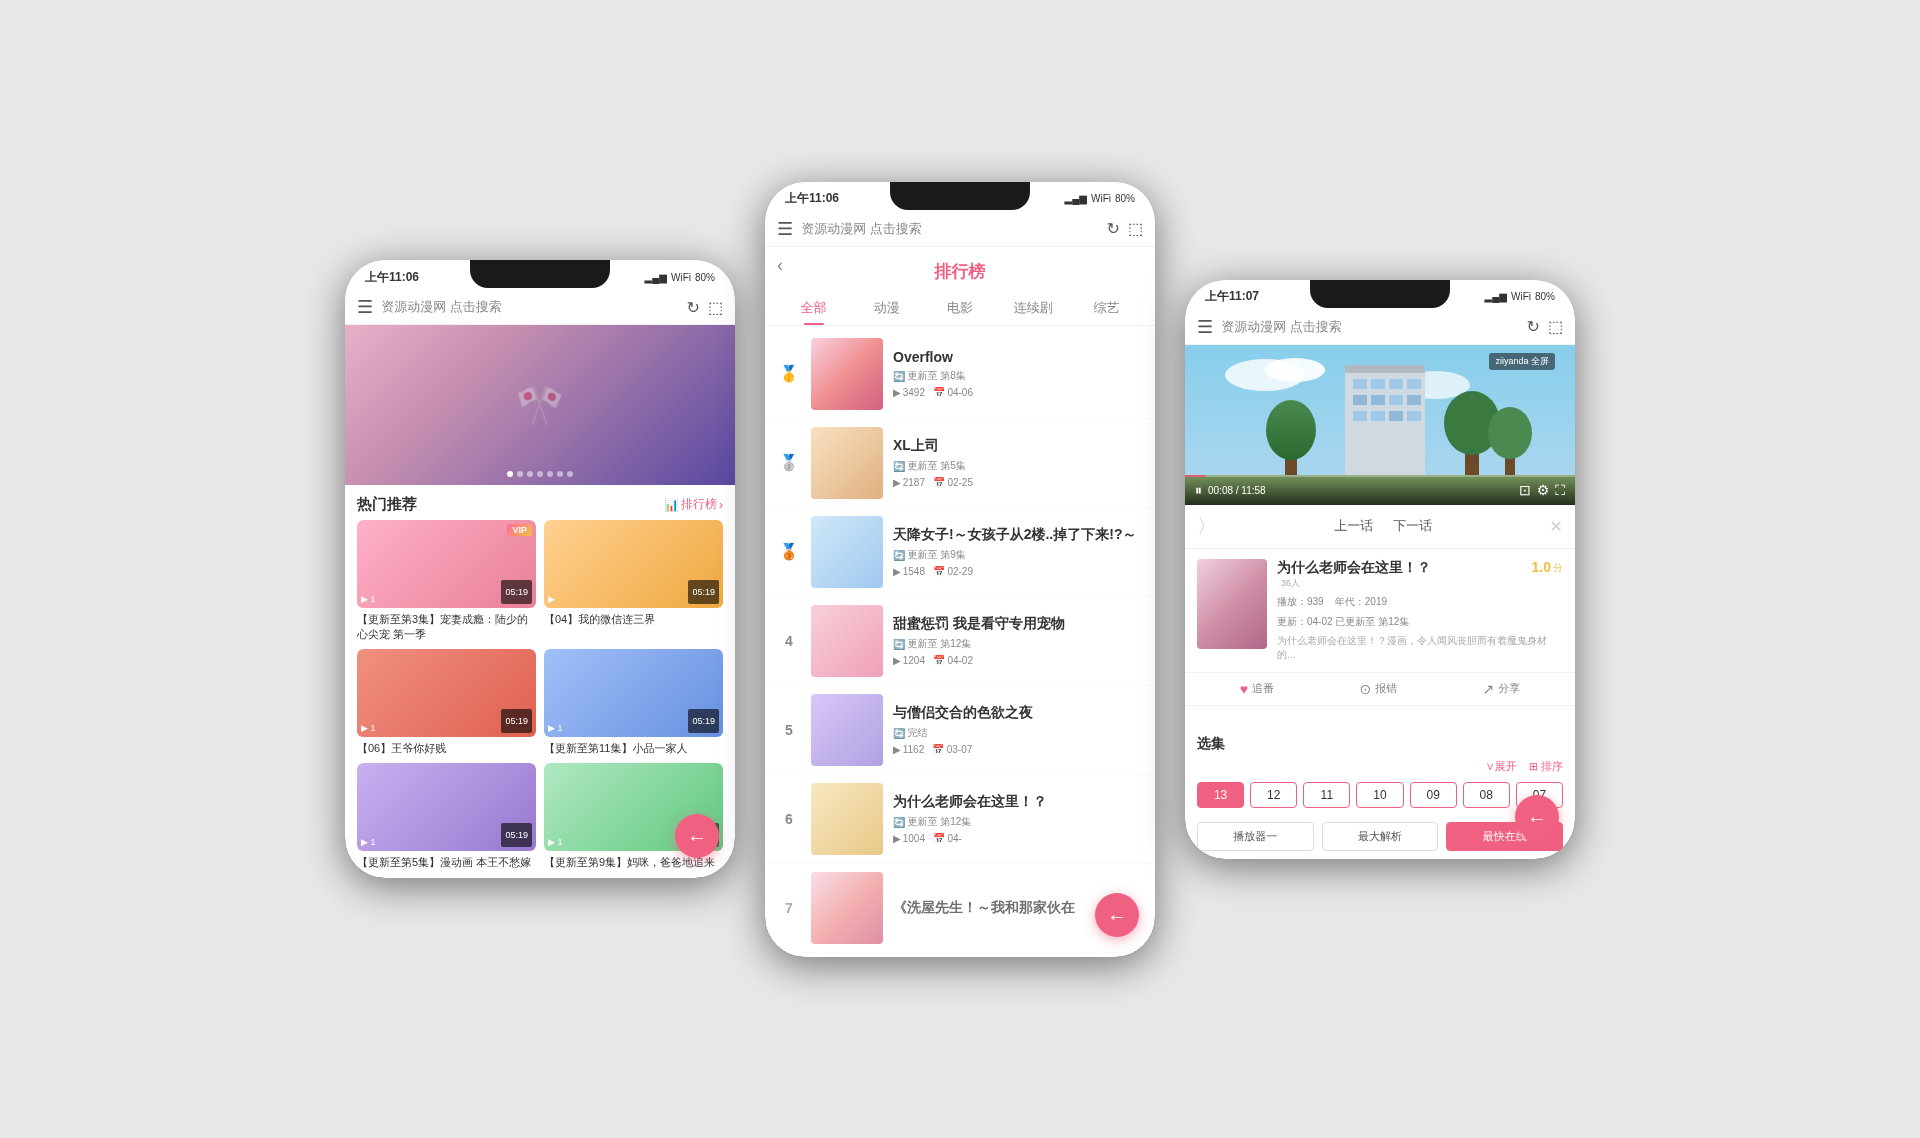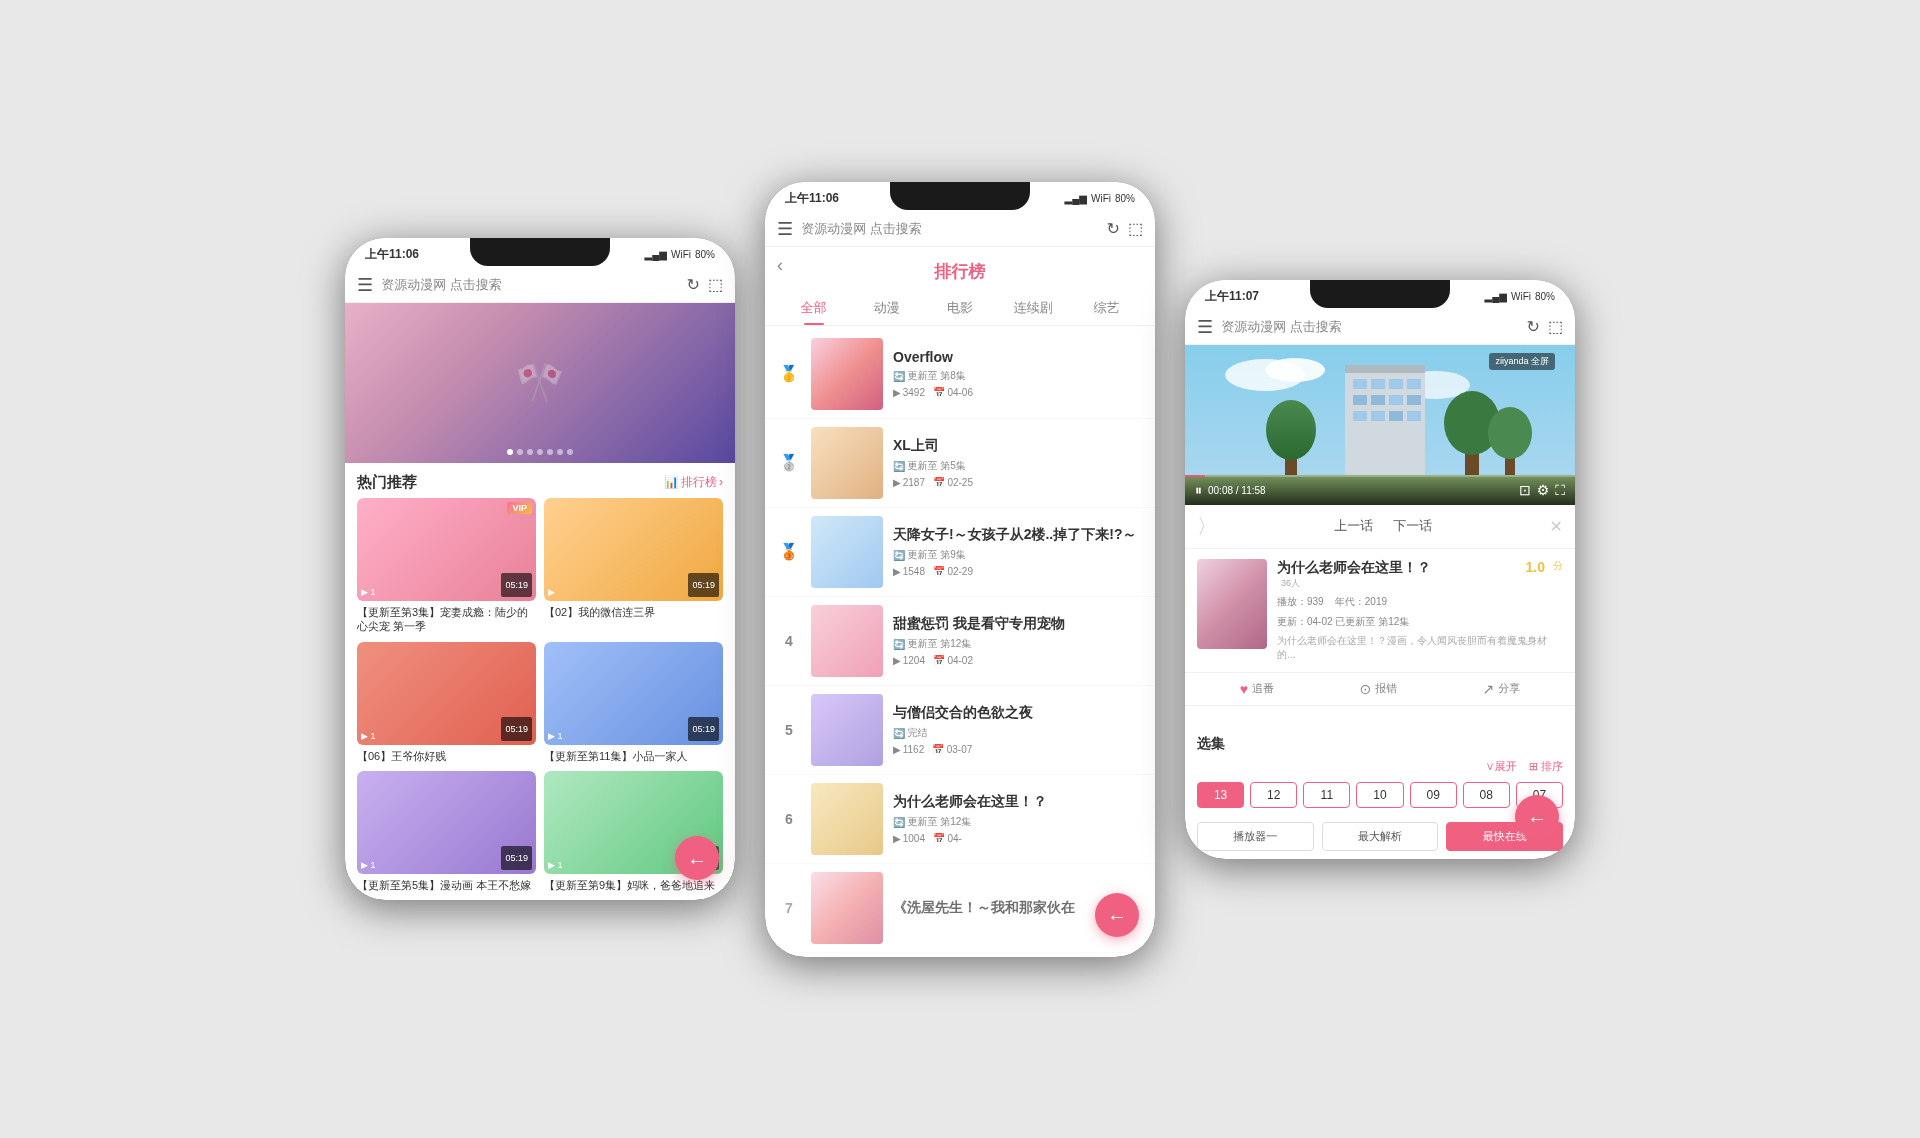--- a/index.html
+++ b/index.html
@@ -122,21 +122,21 @@
       gap: 8px;
       padding: 0 12px 8px;
     }
     .card {
       position: relative;
       border-radius: 6px;
       overflow: hidden;
     }
     .card-thumb {
       width: 100%;
-      height: 103px;
+      height: 88px;
       border-radius: 6px;
       overflow: hidden;
       position: relative;
     }
     .card-thumb-bg {
       width: 100%;
       height: 100%;
     }
     .card-badge {
       position: absolute;
@@ -491,22 +491,22 @@
       width: 100%;
       height: 100%;
       background: linear-gradient(160deg, #b8d8f0 0%, #90c0e8 30%, #709878 70%, #508060 100%);
       display: flex;
       align-items: center;
       justify-content: center;
     }
 
     .score-area {
       display: flex;
-      align-items: flex-start;
-      gap: 8px;
+      align-items: flex-end;
+      gap: 2px;
     }
     .score-val { font-size: 14px; color: #f0c040; font-weight: 700; }
     .score-unit { font-size: 10px; color: #f0c040; }
     .score-count { font-size: 9px; color: #aaa; margin-left: 4px; }
   </style>
 </head>
 <body>
 
 <div class="phone">
   <div class="phone-notch"></div>
@@ -561,21 +561,21 @@
         </div>
         <div class="card-title">【更新至第3集】宠妻成瘾：陆少的心尖宠 第一季</div>
       </div>
 
       <div class="card">
         <div class="card-thumb">
           <div class="card-thumb-bg card-color-2"></div>
           <span class="card-ep">▶</span>
           <span class="card-time">05:19</span>
         </div>
-        <div class="card-title">【02】我的微信连三界</div>
+        <div class="card-title">【04】我的微信连三界</div>
       </div>
 
       <div class="card">
         <div class="card-thumb">
           <div class="card-thumb-bg card-color-3"></div>
           <span class="card-ep">▶ 1</span>
           <span class="card-time">05:19</span>
         </div>
         <div class="card-title">【06】王爷你好贱</div>
       </div>

